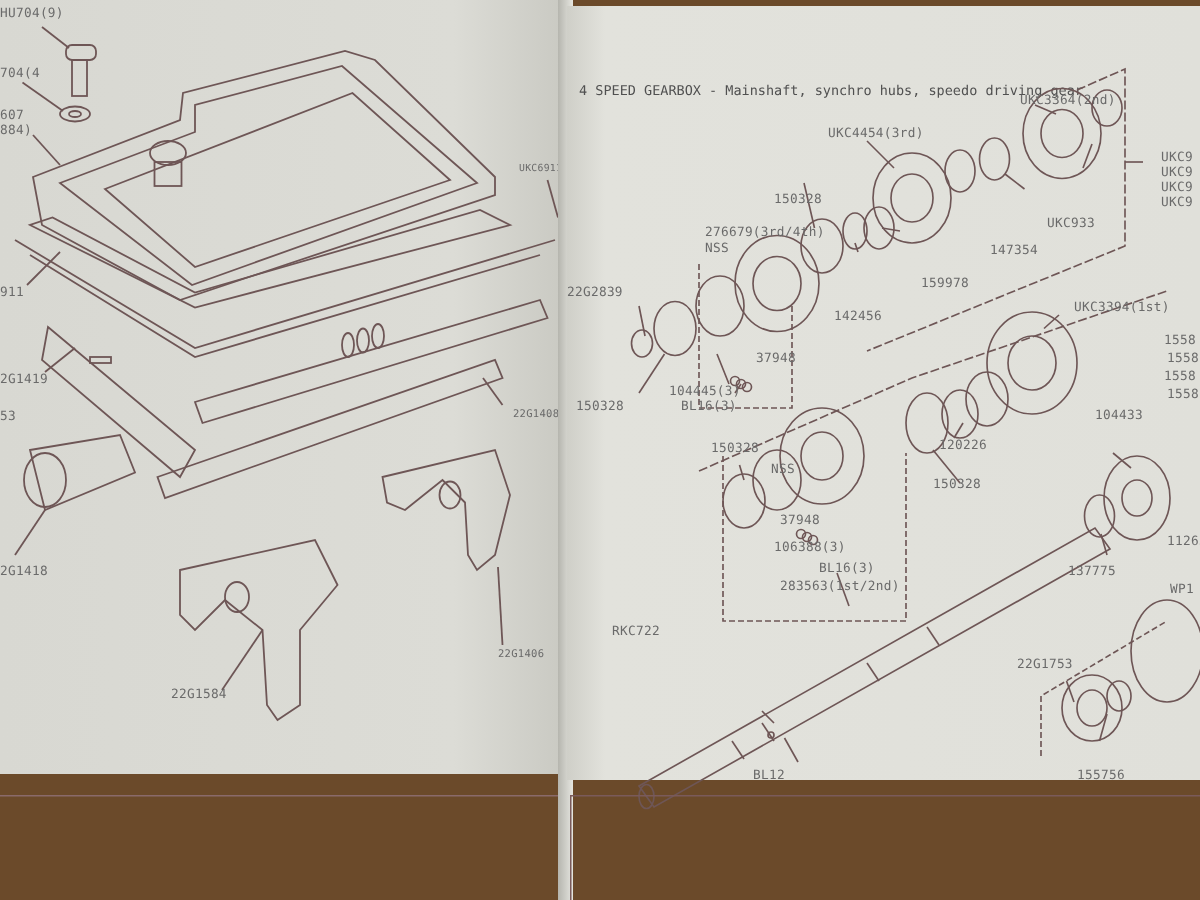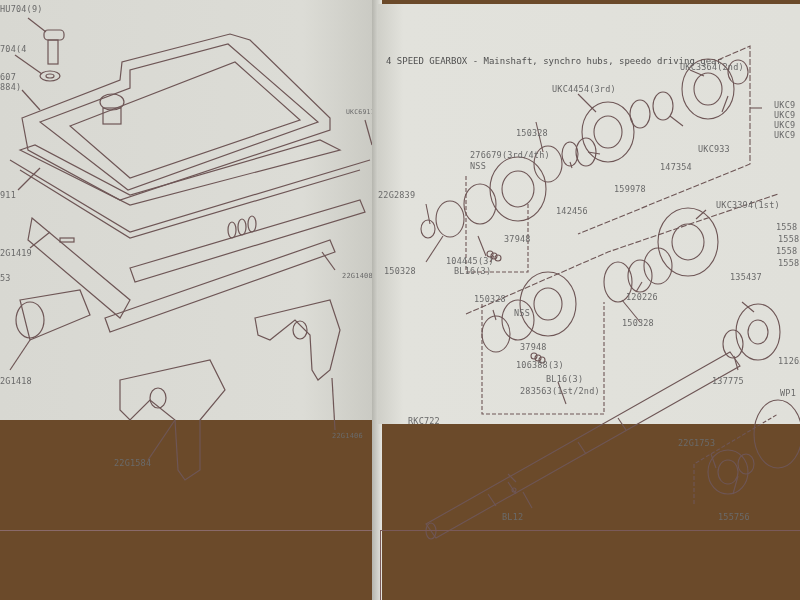--- a/index.html
+++ b/index.html
@@ -1,17 +1,17 @@
 <!DOCTYPE html>
 <html><head>
 <meta charset="utf-8">
 <style>
   html,body{margin:0;padding:0;}
   body{width:800px;height:600px;overflow:hidden;background:#6b4a2a;position:relative;font-family:"DejaVu Sans Mono","Liberation Mono",monospace;}
-  .page{position:absolute;top:0;height:420px;}
+  .page{position:absolute;top:0;height:516px;}
   .page-left{left:0;width:378px;background:linear-gradient(90deg,#d8d8d2 0%,#dcdcd6 80%,#c9c9c2 100%);}
   .page-right{left:378px;width:422px;top:4px;background:linear-gradient(90deg,#cfcfc8 0%,#e2e2dc 6%,#e0e0da 100%);}
   .gutter{position:absolute;left:372px;top:0;width:10px;height:600px;background:linear-gradient(90deg,#b5b5ae,#e6e6e0);}
   .lbl{position:absolute;font-size:8.5px;color:#6a6a6a;white-space:nowrap;letter-spacing:0.2px;}
   .title{position:absolute;left:8px;top:52px;font-size:9px;color:#505050;white-space:nowrap;}
   svg{position:absolute;left:0;top:0;}
   .rule{position:absolute;height:1px;background:#8a6a6a;}
   .box{position:absolute;border:1px solid #7a5a5a;border-bottom:none;}
 </style>
 </head>
@@ -190,21 +190,21 @@
   <span class="lbl" style="left:0;top:186px">22G2839</span>
   <span class="lbl" style="left:6px;top:262px">150328</span>
   <span class="lbl" style="left:126px;top:230px">37948</span>
   <span class="lbl" style="left:68px;top:252px">104445(3)</span>
   <span class="lbl" style="left:76px;top:262px">BL16(3)</span>
   <span class="lbl" style="left:338px;top:196px">UKC3394(1st)</span>
   <span class="lbl" style="left:398px;top:218px">1558</span>
   <span class="lbl" style="left:400px;top:230px">1558</span>
   <span class="lbl" style="left:398px;top:242px">1558</span>
   <span class="lbl" style="left:400px;top:254px">1558</span>
-  <span class="lbl" style="left:352px;top:268px">135437</span>
+  <span class="lbl" style="left:352px;top:268px">104433</span>
   <span class="lbl" style="left:248px;top:288px">120226</span>
   <span class="lbl" style="left:244px;top:314px">150328</span>
   <span class="lbl" style="left:96px;top:290px">150328</span>
   <span class="lbl" style="left:136px;top:304px">NSS</span>
   <span class="lbl" style="left:142px;top:338px">37948</span>
   <span class="lbl" style="left:138px;top:356px">106388(3)</span>
   <span class="lbl" style="left:168px;top:370px">BL16(3)</span>
   <span class="lbl" style="left:142px;top:382px">283563(1st/2nd)</span>
   <span class="lbl" style="left:334px;top:372px">137775</span>
   <span class="lbl" style="left:400px;top:352px">11265</span>

